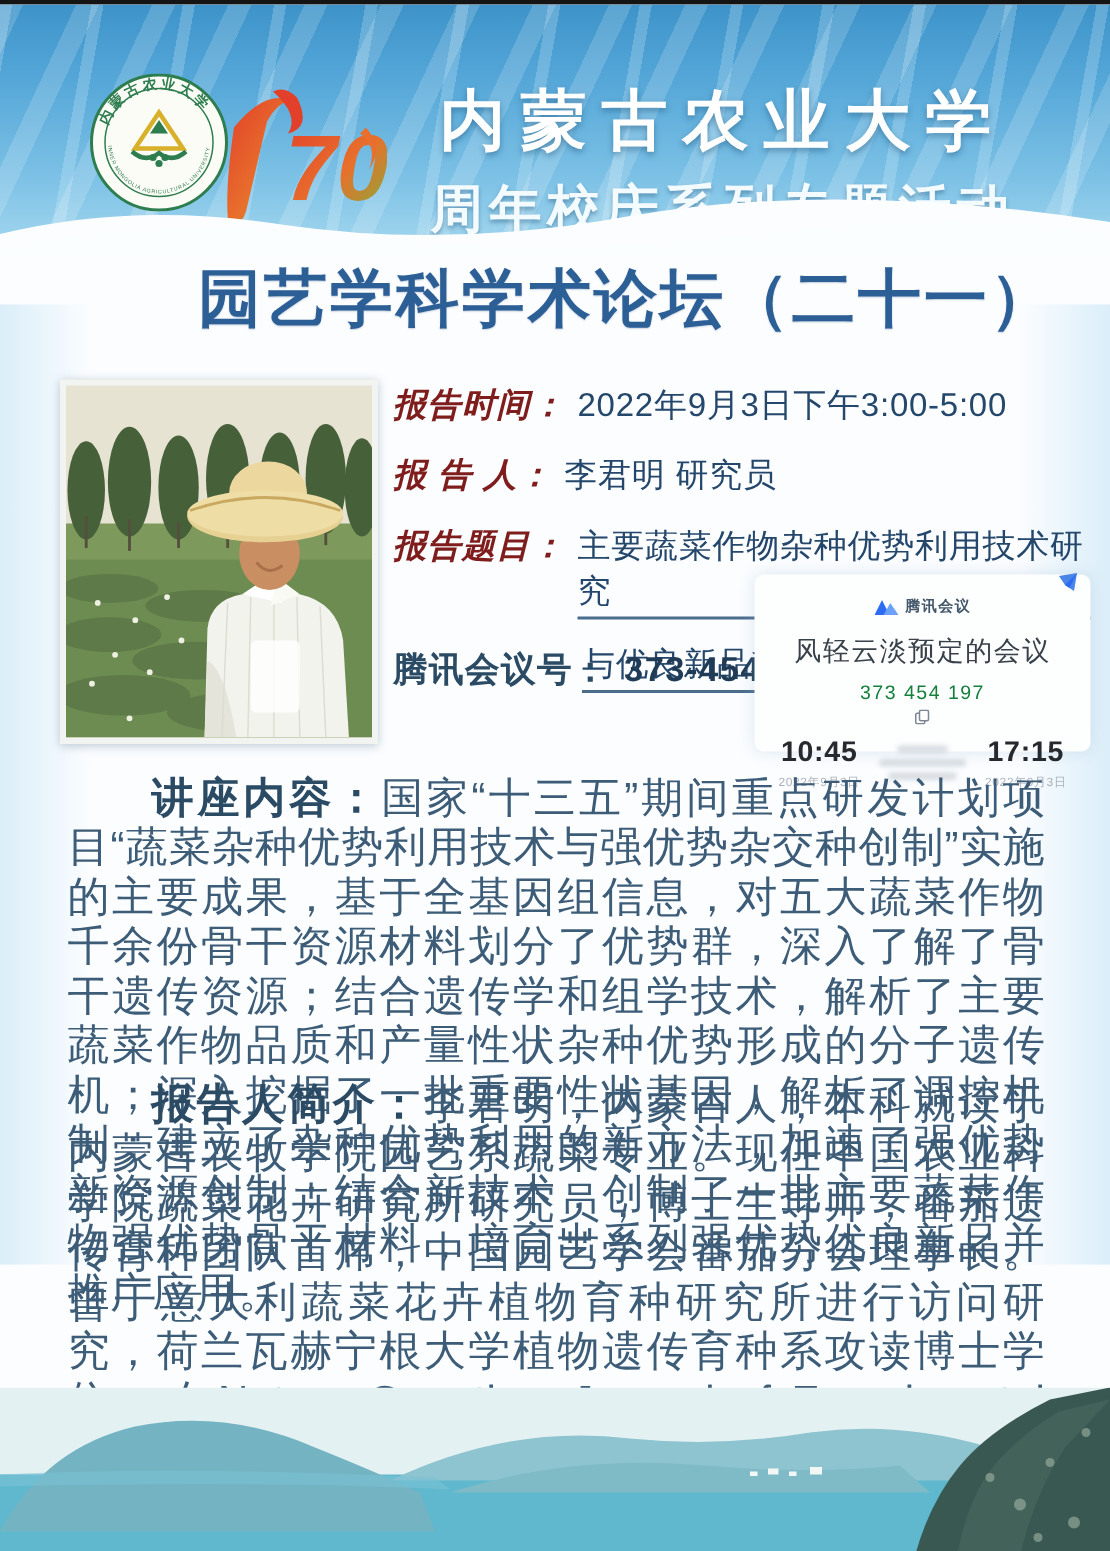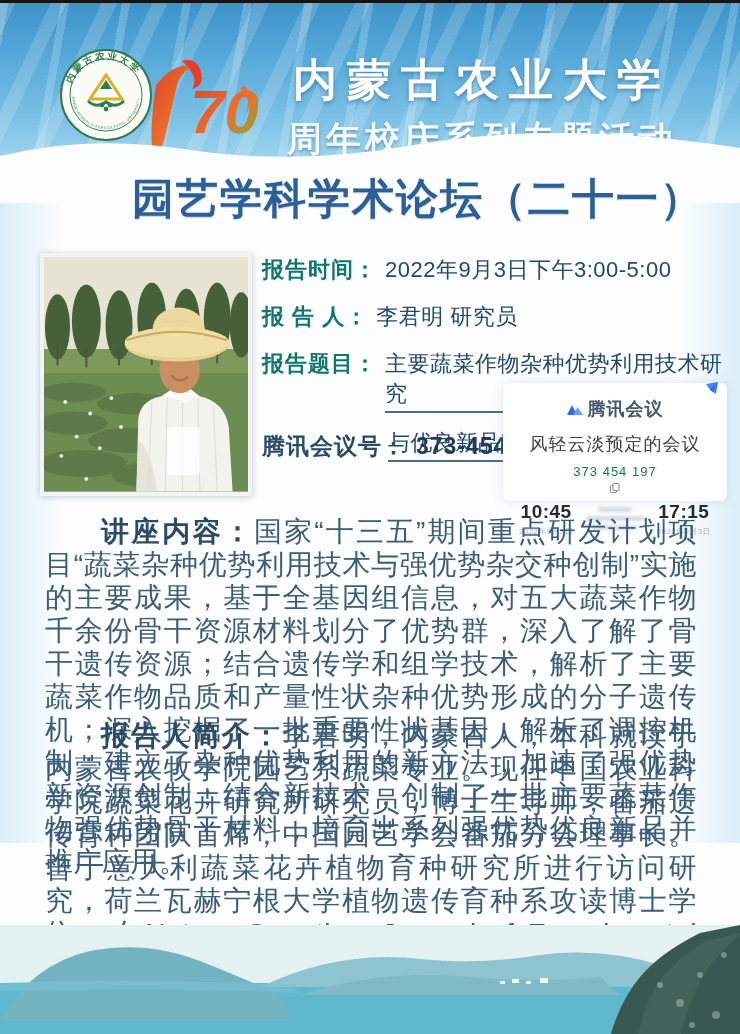--- a/index.html
+++ b/index.html
@@ -39,38 +39,38 @@
   
   .photo{
     position:absolute;left:40px;top:250px;width:212px;height:243px;
     border:4px solid #f2f4f2;box-shadow:0 1px 6px rgba(80,110,130,.35);
     box-sizing:border-box;background:#e7e3d4;
   }
   .photo svg{display:block;width:100%;height:100%;}
   
   .info{position:absolute;left:262px;top:252px;width:465px;}
   .info-row{display:flex;align-items:flex-start;margin-bottom:17px;}
-  .info-label{font-size:22px;font-weight:bold;color:#0f766e;white-space:nowrap;letter-spacing:1px;}
+  .info-label{font-size:22px;font-weight:bold;color:#7f1d1d;white-space:nowrap;letter-spacing:1px;font-style:italic;}
   .info-value{font-size:22px;color:#24476b;margin-left:8px;letter-spacing:.5px;}
   .u{border-bottom:2px solid #4a6d8c;padding-bottom:2px;}
   .title-line2{margin-left:126px;margin-top:-2px;display:inline-block;
     font-size:22px;color:#24476b;letter-spacing:.5px;}
   .meet-row{position:absolute;left:262px;top:428px;display:flex;align-items:center;}
   .meet-label{font-size:23px;font-weight:bold;color:#2b4a63;letter-spacing:1px;}
   .meet-number{font-size:23px;font-weight:bold;color:#1f3b56;margin-left:10px;letter-spacing:1px;}
   
   .tcard{
     position:absolute;left:503px;top:380px;width:224px;height:118px;
     background:#fdfefe;border-radius:6px;
     box-shadow:0 0 10px rgba(140,175,200,.28);
     font-family:"Liberation Sans",sans-serif;
   }
   .tcard-badge{position:absolute;right:8px;top:-2px;width:14px;height:14px;}
   .tcard-logo{display:flex;justify-content:center;align-items:center;gap:5px;padding-top:14px;}
-  .tcard-logo-text{font-size:18px;font-weight:bold;color:#45586b;letter-spacing:1px;}
+  .tcard-logo-text{font-size:10px;font-weight:bold;color:#45586b;letter-spacing:1px;}
   .tcard-title{text-align:center;font-size:18px;color:#38404a;margin-top:11px;letter-spacing:1px;}
   .tcard-id{display:flex;justify-content:center;align-items:center;gap:4px;margin-top:8px;
     font-size:13px;color:#15803d;letter-spacing:1px;flex-direction:column;}
   .tcard-times{display:flex;justify-content:space-between;align-items:flex-start;
     padding:8px 16px 0 16px;}
   .t-col{text-align:center;}
   .t-time{font-size:19px;font-weight:bold;color:#26292e;letter-spacing:.5px;}
   .t-date{font-size:8px;color:#aab2ba;margin-top:3px;letter-spacing:.4px;}
   .t-mid{padding-top:2px;filter:blur(1.6px);opacity:.65;}
   .t-mid .bar{height:5px;border-radius:3px;background:#c3cad2;margin:4px auto;}

